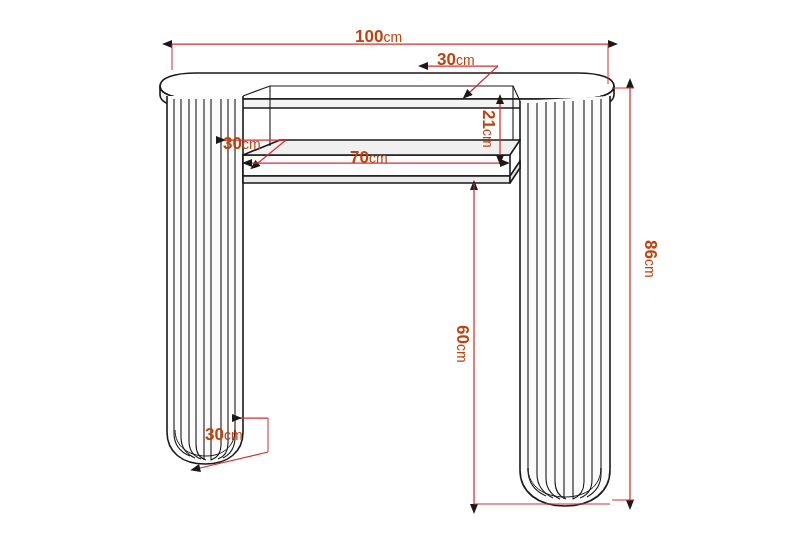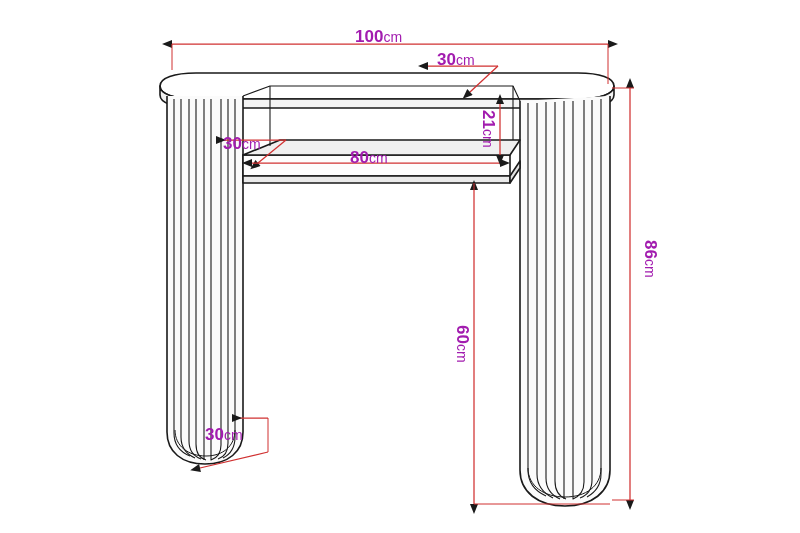--- a/index.html
+++ b/index.html
@@ -24,21 +24,21 @@
     position: absolute;
     left: 0;
     top: 0;
     width: 800px;
     height: 533px;
     display: block;
   }
   .dim-label {
     position: absolute;
     font-family: "Liberation Sans", sans-serif;
-    color: #a21caf;
+    color: #c2410c;
     white-space: nowrap;
     user-select: none;
   }
   .dim-label .num {
     font-weight: bold;
     font-size: 17px;
     letter-spacing: 0px;
   }
   .dim-label .unit {
     font-weight: normal;
@@ -189,21 +189,21 @@
 
   <div class="dim-label" style="left:437px; top:50px;">
     <span class="num">30</span><span class="unit">cm</span>
   </div>
 
   <div class="dim-label" style="left:223px; top:134px;">
     <span class="num">30</span><span class="unit">cm</span>
   </div>
 
   <div class="dim-label" style="left:350px; top:148px;">
-    <span class="num">80</span><span class="unit">cm</span>
+    <span class="num">70</span><span class="unit">cm</span>
   </div>
 
   <div class="dim-label vert" style="left:478px; top:110px;">
     <span class="num">21</span><span class="unit">cm</span>
   </div>
 
   <div class="dim-label vert" style="left:640px; top:240px;">
     <span class="num">86</span><span class="unit">cm</span>
   </div>
 

